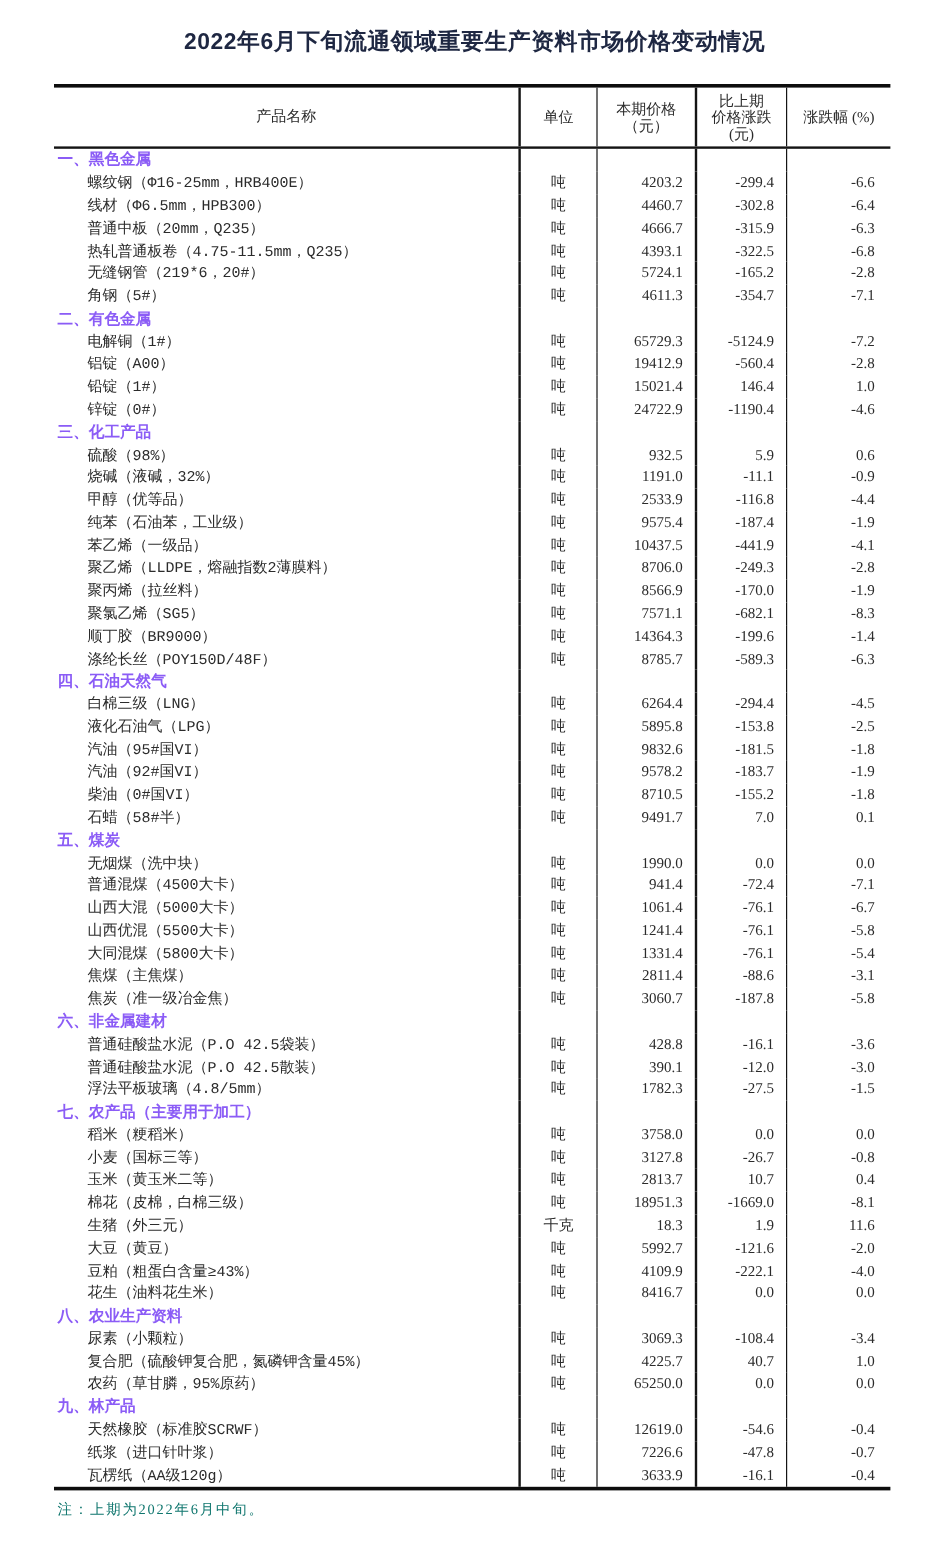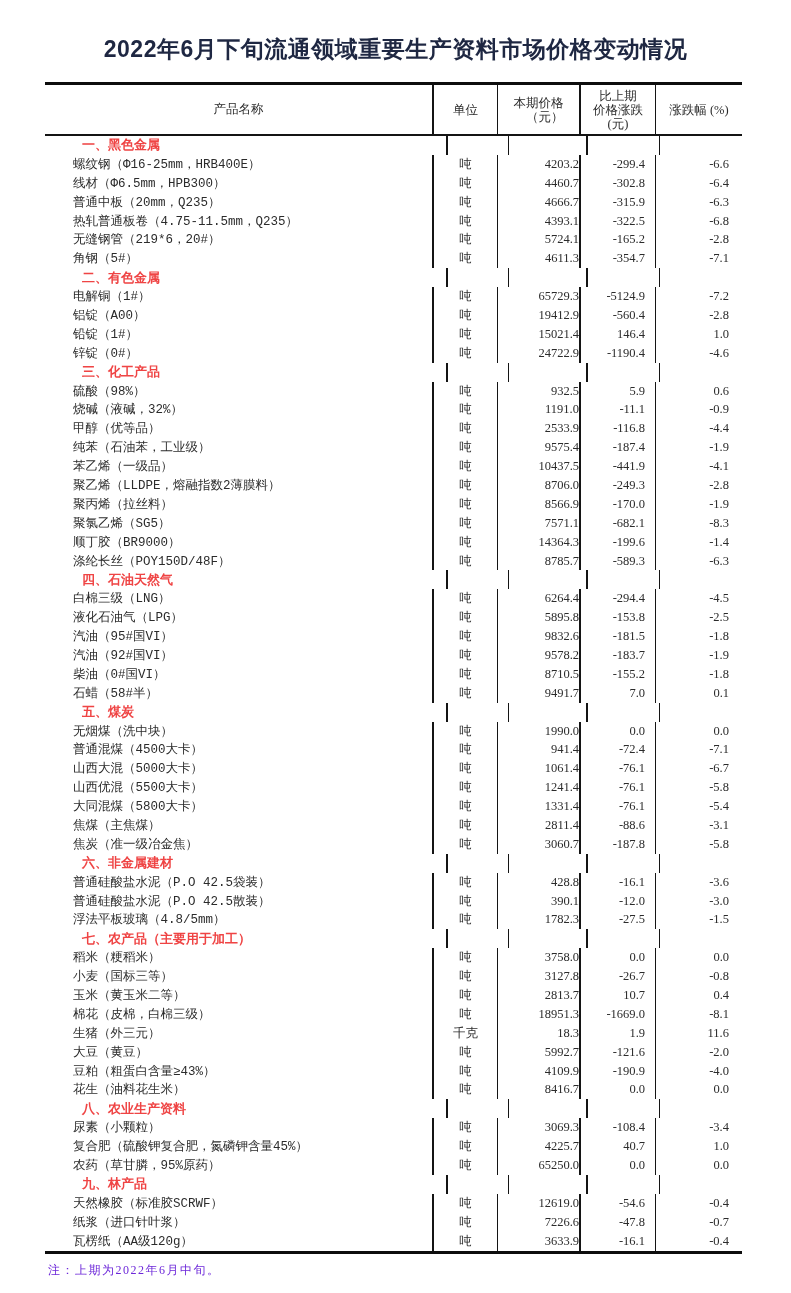--- a/index.html
+++ b/index.html
@@ -4,66 +4,66 @@
 <style>
   html,body { margin:0; padding:0; background:#ffffff; }
   body {
     width:791px; height:1293px; overflow:hidden;
     font-family:"Liberation Serif","DejaVu Serif",serif;
     color:#2b2b2b;
     -webkit-font-smoothing:none;
   }
   .doc { width:791px; }
   .title {
-    margin:12px; padding-top:22px; height:46px; box-sizing:border-box;
-    text-align:center; font-size:23px; font-weight:bold; color:#1e2742;
+    margin:0; padding-top:22px; height:46px; box-sizing:border-box;
+    text-align:center; font-size:19px; font-weight:bold; color:#1e2742;
     font-family:"Liberation Sans","DejaVu Sans",sans-serif;
     letter-spacing:0.5px;
   }
   .price-table {
     margin:24px 0 0 45px; width:697px;
     border-top:3px solid #0d0d0d; border-bottom:3px solid #0d0d0d;
   }
   .thead {
     display:flex; height:49px; border-bottom:2px solid #141414;
     font-size:12.5px; line-height:14px;
   }
   .thead .cell {
     display:flex; align-items:center; justify-content:center;
     text-align:center; white-space:pre-line; box-sizing:border-box;
   }
   .row { display:flex; height:18.9px; font-size:12.5px; }
   .cell { box-sizing:border-box; overflow:hidden; white-space:nowrap; }
   .c-product { width:387px;font-family:Liberation Mono, monospace; }
   .c-unit    { width:65px;  border-left:2px solid #141414; text-align:center; }
-  .c-price   { width:82px;  border-left:1px solid #141414; text-align:right; }
+  .c-price   { width:82px;  border-left:1px solid #141414; text-align:right; padding-right:10px; }
   .c-change  { width:76px;  border-left:2px solid #141414; text-align:center; padding-right:10px; }
   .c-rate    { width:87px;  border-left:1px solid #141414; text-align:left; padding-right:13px; }
   .row .cell { display:flex; align-items:center; }
   .row .c-unit   { justify-content:center; }
   .row .c-price, .row .c-change, .row .c-rate { justify-content:flex-end; }
   .row .c-product { padding-left:28px; }
   .row.section .c-product {
-    padding-left:3px; font-weight:bold; color:#ef4444; font-size:13px;margin-left:34px;
+    padding-left:3px; font-weight:bold; color:#8b5cf6; font-size:13px;
   }
   .note {
-    margin:8px 0 0 48px; font-size:12px; color:#6d28d9; letter-spacing:1.5px;
+    margin:8px 0 0 48px; font-size:12px; color:#0f766e; letter-spacing:1.5px;
   }
 </style>
 </head>
 <body>
 
 <div class="doc">
   <h1 class="title">2022年6月下旬流通领域重要生产资料市场价格变动情况</h1>
 
   <div class="price-table">
     <div class="thead">
       <div class="cell c-product">产品名称</div>
       <div class="cell c-unit">单位</div>
-      <div class="cell c-price" style="justify-content:center;padding-right:0;text-align:right;">本期价格
+      <div class="cell c-price" style="justify-content:center;padding-right:0;">本期价格
 （元）</div>
       <div class="cell c-change" style="justify-content:center;padding-right:0;">比上期
 价格涨跌
 (元)</div>
       <div class="cell c-rate" style="justify-content:center;padding-right:0;">涨跌幅 (%)</div>
     </div>
     <div id="table-body">
         <div class="row section">
           <div class="cell c-product">一、黑色金属</div>
           <div class="cell c-unit"></div>
@@ -404,21 +404,21 @@
           <div class="cell c-product">大豆（黄豆）</div>
           <div class="cell c-unit">吨</div>
           <div class="cell c-price">5992.7</div>
           <div class="cell c-change">-121.6</div>
           <div class="cell c-rate">-2.0</div>
         </div>
         <div class="row">
           <div class="cell c-product">豆粕（粗蛋白含量≥43%）</div>
           <div class="cell c-unit">吨</div>
           <div class="cell c-price">4109.9</div>
-          <div class="cell c-change">-190.9</div>
+          <div class="cell c-change">-222.1</div>
           <div class="cell c-rate">-4.0</div>
         </div>
         <div class="row">
           <div class="cell c-product">花生（油料花生米）</div>
           <div class="cell c-unit">吨</div>
           <div class="cell c-price">8416.7</div>
           <div class="cell c-change">0.0</div>
           <div class="cell c-rate">0.0</div>
         </div>
         <div class="row section">

